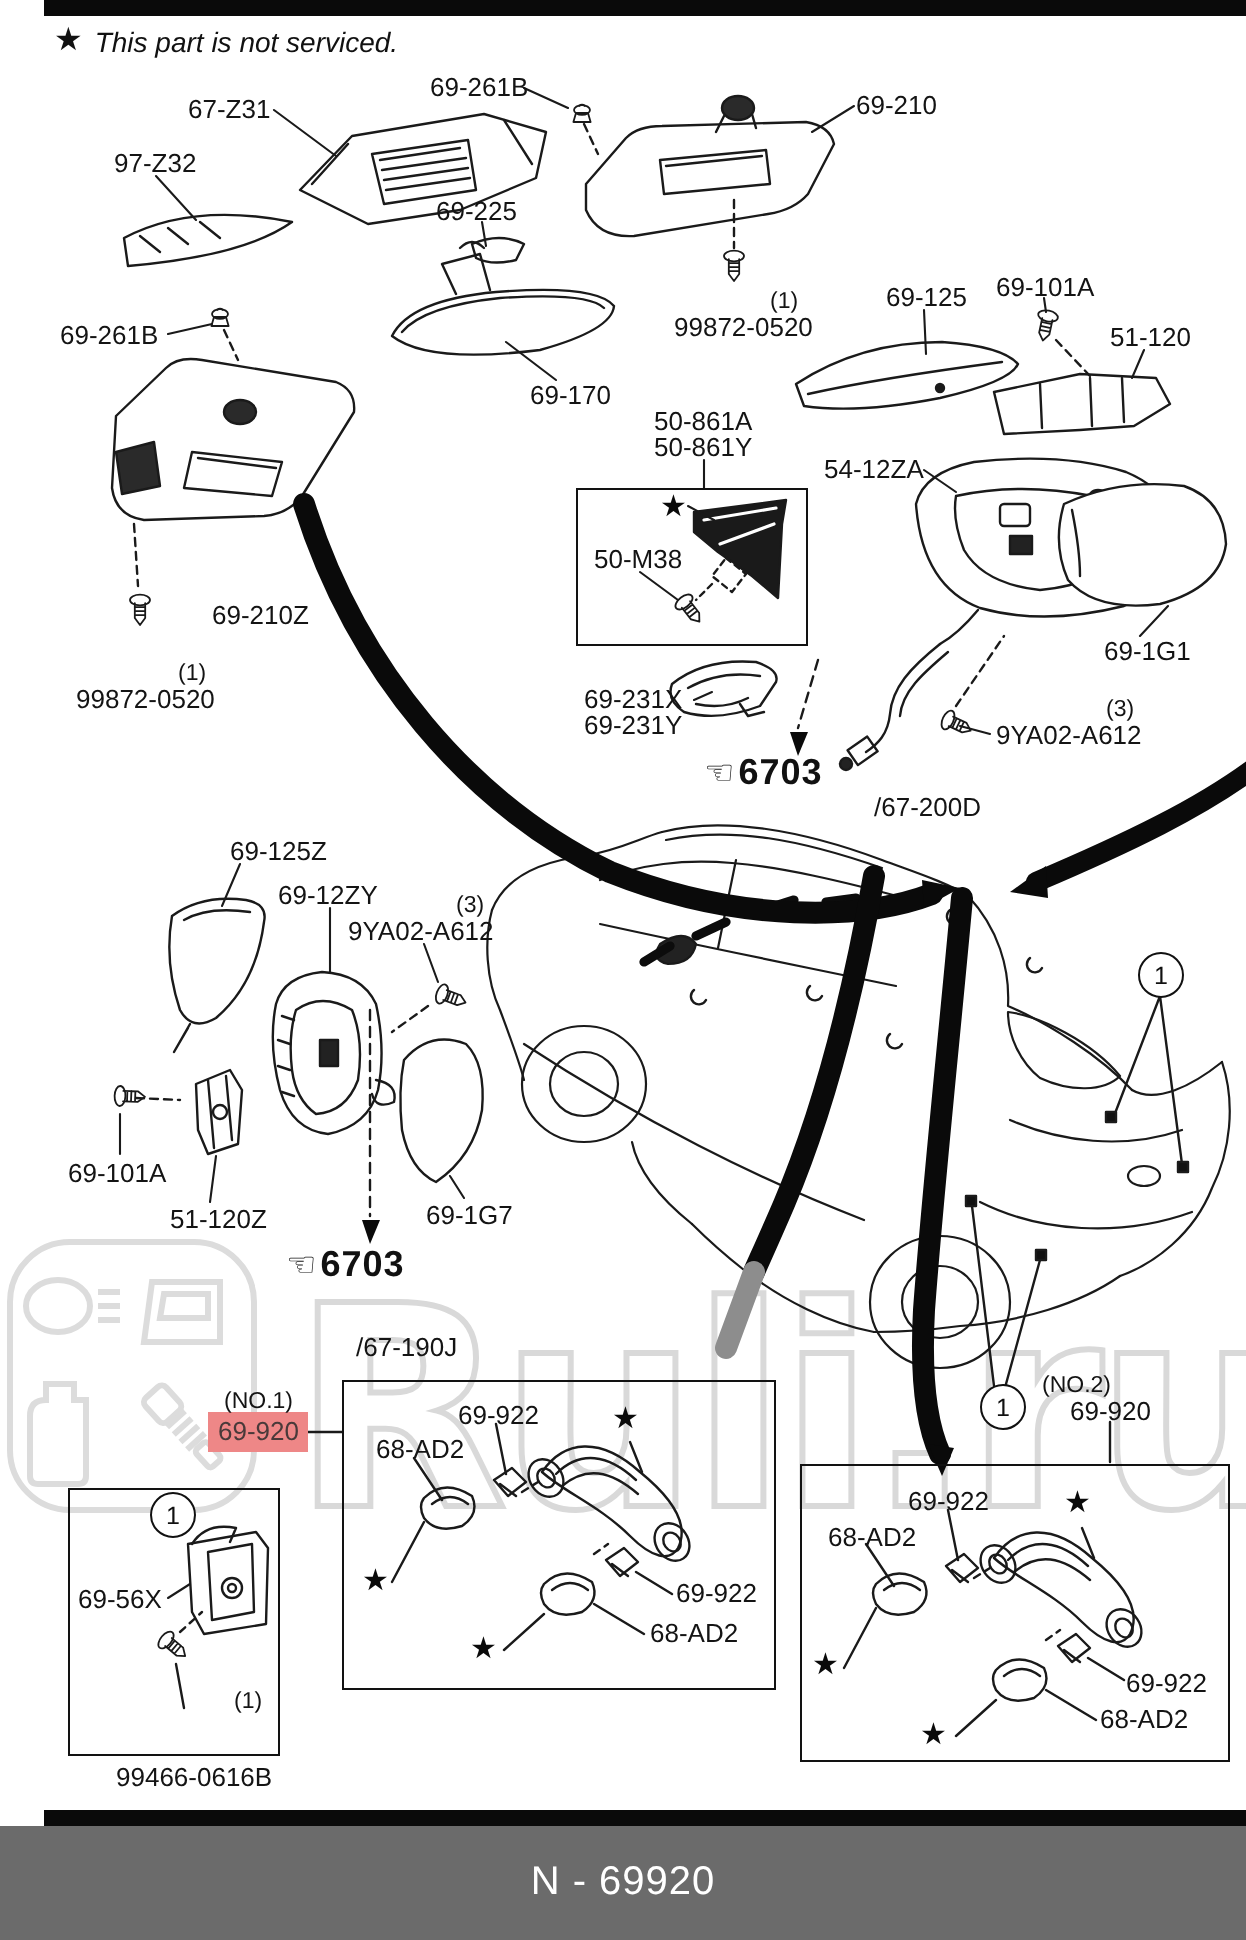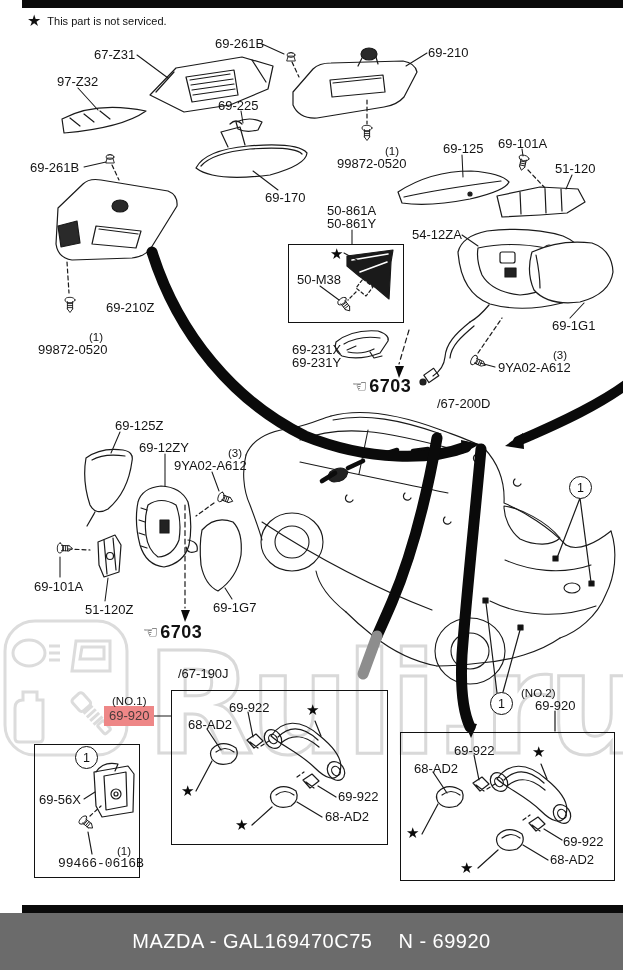--- a/index.html
+++ b/index.html
@@ -4,21 +4,21 @@
 <style>
   html,body{margin:0;padding:0;background:#fff;}
   #page{position:relative;width:623px;height:970px;background:#fff;overflow:hidden;
         font-family:"Liberation Sans",sans-serif;}
   .bar-black{position:absolute;background:#0a0a0a;}
   .lbl{position:absolute;font:13px/1.08 "Liberation Sans",sans-serif;color:#141414;white-space:nowrap;}
   .lbl.small{font-size:11.5px;}
   .starglyph{position:absolute;font-size:15px;color:#0a0a0a;line-height:1;}
   .note{position:absolute;left:27px;top:13px;display:flex;align-items:center;gap:6px;color:#111;}
   .note .s{font-size:16px;line-height:1;}
-  .note .t{font-size:11px;}
+  .note .t{font-size:14px;font-style:italic;}
   .inset-box{position:absolute;border:1.7px solid #121212;background:transparent;}
   .callout{position:absolute;width:21px;height:21px;border:1.6px solid #111;border-radius:50%;
            background:#fff;display:flex;align-items:center;justify-content:center;
            font-size:12.5px;color:#111;}
   .hl{position:absolute;left:104px;top:706px;background:#ee8787;color:#4a3a3a;
       font-size:13px;padding:2px 5px 3px 5px;}
   .secref{position:absolute;display:flex;align-items:center;gap:2px;color:#111;}
   .secref .hand{font-size:17px;line-height:1;}
   .secref .code{font-size:18px;font-weight:bold;letter-spacing:0.5px;}
   .secref-page{position:absolute;font-size:13px;color:#141414;white-space:nowrap;}
@@ -288,21 +288,20 @@
         <path d="M120,432 L111,453 M165,454 L165,486 M212,472 L219,491 M60,577 L60,557 M105,601 L108,578 M232,599 L225,588"></path>
         <path d="M84,799 L95,792"></path>
       </g>
     </g>
   </svg>
 
   <div class="hl">69-920</div>
 
   <div class="bar-black" style="left:22px;top:905px;width:601px;height:8px;"></div>
   <div id="footer">
-    <span>MAZDA - GAL169470C75</span>
     <span>N - 69920</span>
   </div>
 <div class="lbl" style="left: 215px; top: 37px;">69-261B</div>
     <div class="lbl" style="left: 94px; top: 48px;">67-Z31</div>
     <div class="lbl" style="left: 428px; top: 46px;">69-210</div>
     <div class="lbl" style="left: 57px; top: 75px;">97-Z32</div>
     <div class="lbl" style="left: 218px; top: 99px;">69-225</div>
     <div class="lbl small" style="left: 385px; top: 145px;">(1)</div>
     <div class="lbl" style="left: 337px; top: 157px;">99872-0520</div>
     <div class="lbl" style="left: 443px; top: 142px;">69-125</div>
@@ -325,21 +324,21 @@
     <div class="lbl" style="left: 95px; top: 419px; margin-left: 20px;">69-125Z</div>
     <div class="lbl" style="left: 139px; top: 441px;">69-12ZY</div>
     <div class="lbl small" style="left: 228px; top: 447px;">(3)</div>
     <div class="lbl" style="left: 174px; top: 459px;">9YA02-A612</div>
     <div class="lbl" style="left: 34px; top: 580px;">69-101A</div>
     <div class="lbl" style="left: 85px; top: 603px;">51-120Z</div>
     <div class="lbl" style="left: 213px; top: 601px;">69-1G7</div>
     <div class="lbl small" style="left: 112px; top: 695px;">(NO.1)</div>
     <div class="lbl" style="left: 39px; top: 793px;">69-56X</div>
     <div class="lbl small" style="left: 117px; top: 845px;">(1)</div>
-    <div class="lbl" style="left: 58px; top: 857px; font-family: Liberation Mono, monospace;">99466-0616B</div>
+    <div class="lbl" style="left: 58px; top: 882px;">99466-0616B</div>
     <div class="lbl" style="left: 229px; top: 701px;">69-922</div>
     <div class="lbl" style="left: 188px; top: 718px;">68-AD2</div>
     <div class="lbl" style="left: 338px; top: 790px;">69-922</div>
     <div class="lbl" style="left: 325px; top: 810px;">68-AD2</div>
     <div class="lbl small" style="left: 521px; top: 687px;">(NO.2)</div>
     <div class="lbl" style="left: 535px; top: 699px;">69-920</div>
     <div class="lbl" style="left: 454px; top: 744px;">69-922</div>
     <div class="lbl" style="left: 414px; top: 762px;">68-AD2</div>
     <div class="lbl" style="left: 563px; top: 835px;">69-922</div>
     <div class="lbl" style="left: 550px; top: 853px;">68-AD2</div>

